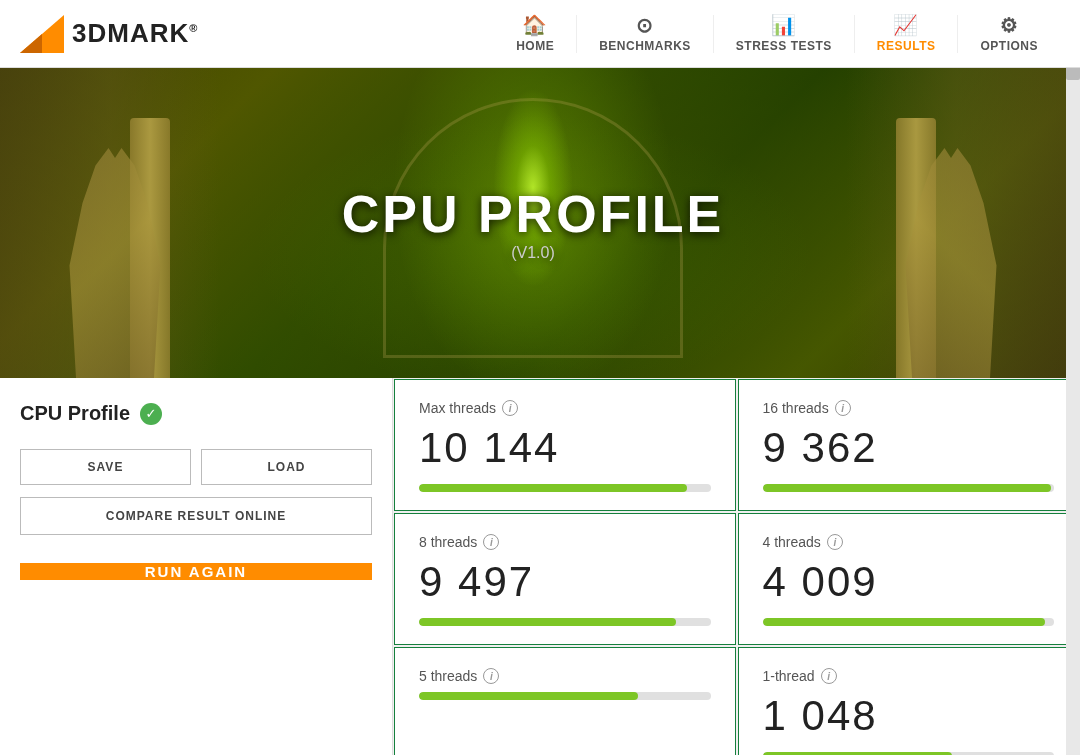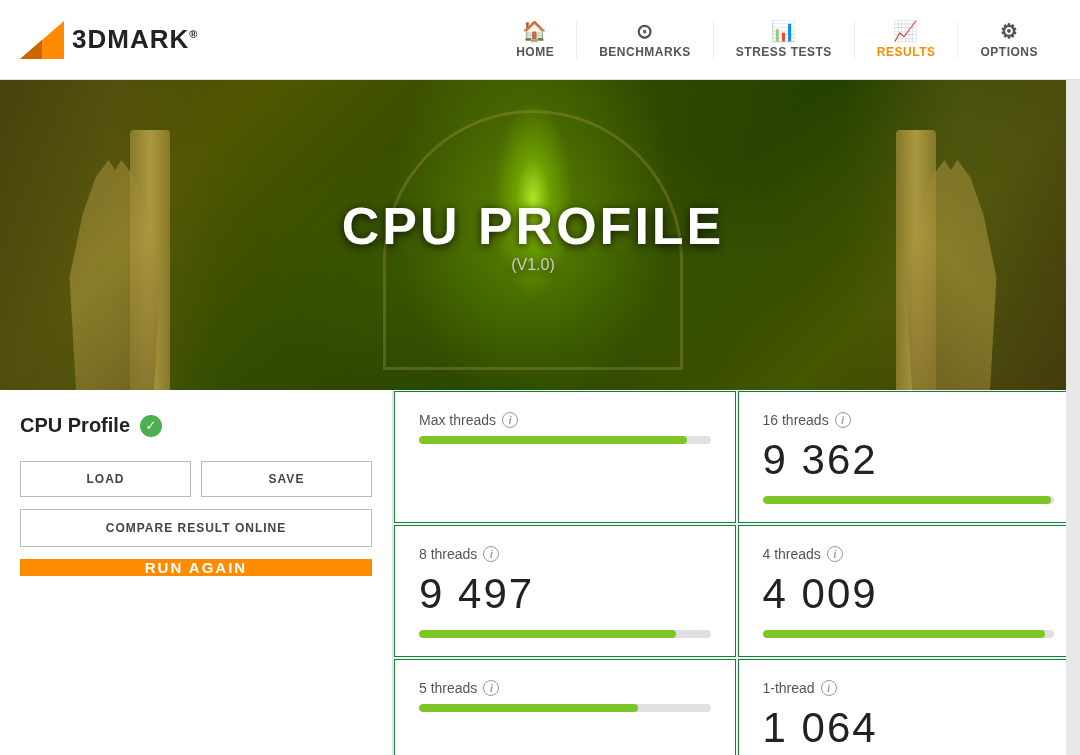--- a/index.html
+++ b/index.html
@@ -1,21 +1,21 @@
 <!DOCTYPE html>
 <html><head>
   <meta charset="utf-8">
   <style>
     * { margin: 0; padding: 0; box-sizing: border-box; }
     body { font-family: Arial, sans-serif; background: #f0f0f0; width: 1080px; height: 755px; overflow: hidden; }
 
     
     .header {
       background: #fff;
-      height: 80px;
+      height: 68px;
       display: flex;
       align-items: center;
       padding: 0 20px;
       border-bottom: 1px solid #ddd;
       position: relative;
       z-index: 10;
     }
     .logo-area {
       display: flex;
       align-items: center;
@@ -168,21 +168,21 @@
       width: 100%;
       padding: 11px;
       background: #fff;
       border: 1px solid #bbb;
       font-size: 12px;
       font-weight: 700;
       letter-spacing: 1px;
       text-transform: uppercase;
       cursor: pointer;
       color: #444;
-      margin-bottom: 12px;
+      margin-bottom: 28px;
     }
     .btn-run {
       width: 100%;
       background: #ff8c00;
       border: none;
       font-size: 15px;
       font-weight: 900;
       letter-spacing: 2px;
       text-transform: uppercase;
       cursor: pointer;
@@ -334,34 +334,35 @@
 
   <div class="main-content">
 
     <div class="left-panel">
       <div class="cpu-profile-title">
         <span>CPU Profile</span>
         <div class="check-icon">✓</div>
       </div>
 
       <div class="btn-row">
+        <button class="btn-outline">SAVE</button>
         <button class="btn-outline">LOAD</button>
-        <button class="btn-outline">SAVE</button>
       </div>
 
       <button class="btn-compare">COMPARE RESULT ONLINE</button>
       <button class="btn-run">RUN AGAIN</button>
     </div>
 
     <div class="scores-panel" id="scores-container">
     <div class="score-card">
       <div class="score-label">
         <span>Max threads</span>
         <span class="info-icon">i</span>
       </div>
+      <div class="score-value">10 144</div>
       <div class="score-bar-bg">
         <div class="score-bar-fill" style="width:92%"></div>
       </div>
     </div>
         <div class="score-card">
       <div class="score-label">
         <span>16 threads</span>
         <span class="info-icon">i</span>
       </div>
       <div class="score-value">9 362</div>
@@ -396,21 +397,21 @@
       </div>
       <div class="score-bar-bg">
         <div class="score-bar-fill" style="width:75%"></div>
       </div>
     </div>
         <div class="score-card">
       <div class="score-label">
         <span>1-thread</span>
         <span class="info-icon">i</span>
       </div>
-      <div class="score-value">1 064</div>
+      <div class="score-value">1 048</div>
       <div class="score-bar-bg">
         <div class="score-bar-fill" style="width:65%"></div>
       </div>
     </div>
       </div>
 
   </div>
 
   <div class="scrollbar-track">
     <div class="scrollbar-thumb"></div>

